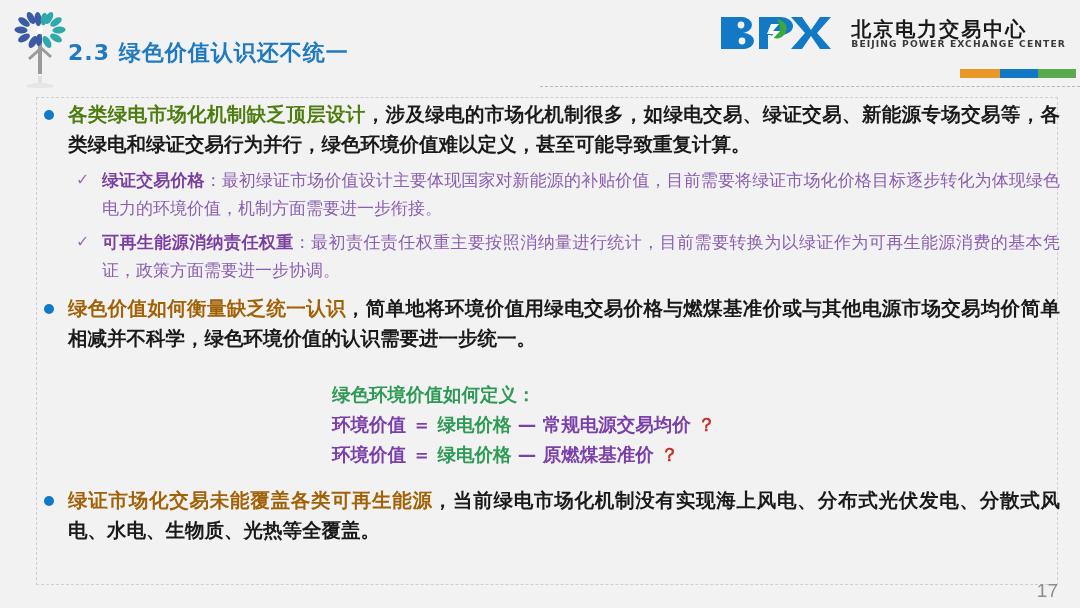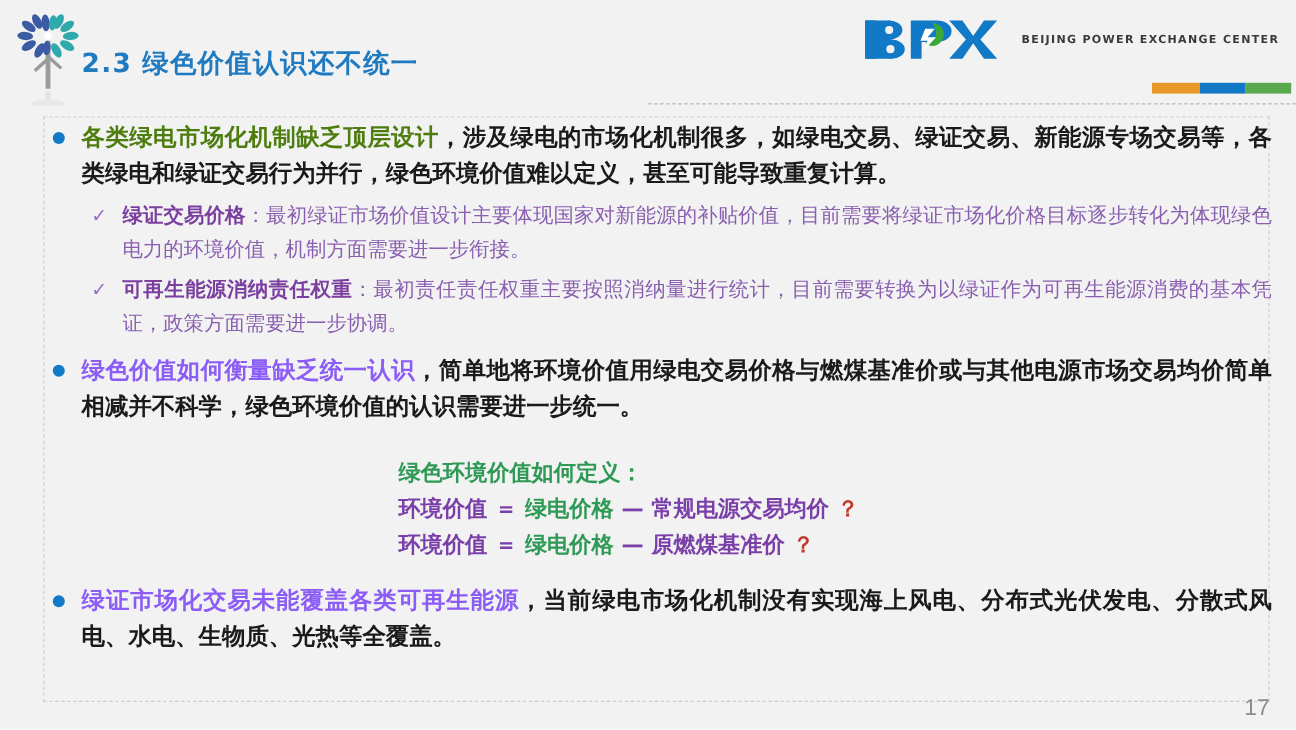--- a/index.html
+++ b/index.html
@@ -131,21 +131,21 @@
   .l1 > .dot {
     position: absolute;
     left: 8px;
     top: 10px;
     width: 10px;
     height: 10px;
     border-radius: 50%;
     background: #1279c6;
   }
   .l1 .hl { color: #4d7c0f; }
-  .l1 .hl-green { color: #8b5cf6; }
+  .l1 .hl-green { color: #a16207; }
 
   .l2 {
     position: relative;
     padding-left: 66px;
     font-size: 17px;
     line-height: 28px;
     color: #8a5fb0;
     text-align: justify;
   }
   .l2 > .tick {
@@ -239,20 +239,21 @@
         <circle cx="23" cy="26" r="8" fill="#1279c6"></circle>
         <circle cx="23" cy="26" r="3.4" fill="#f2f2f2"></circle>
 
         <path d="M40 2 h22 a12 9 0 0 1 0 18 h-13 v14 h-9 z" fill="#1279c6"></path>
         <path d="M58 4 c10 2 12 10 7 16 c-4 5 -11 4 -13 0 c6 1 9 -3 9 -7 c0 -4 -2 -7 -3 -9 z" fill="#3aa93a"></path>
         <path d="M52 9 l8 0 l-6 7 l7 0 l-11 12 l4 -9 l-6 0 z" fill="#ffffff"></path>
 
         <path d="M72 2 h11 l9 13 l9 -13 h11 l-14 16 l14 16 h-11 l-9 -13 l-9 13 h-11 l14 -16 z" fill="#1279c6"></path>
       </svg>
       <div id="bpx-names">
+        <div id="bpx-cn">北京电力交易中心</div>
         <div id="bpx-en">BEIJING POWER EXCHANGE CENTER</div>
       </div>
     </div>
 
     <div id="color-bars">
       <span class="cb-orange"></span>
       <span class="cb-blue"></span>
       <span class="cb-green"></span>
     </div>
 

